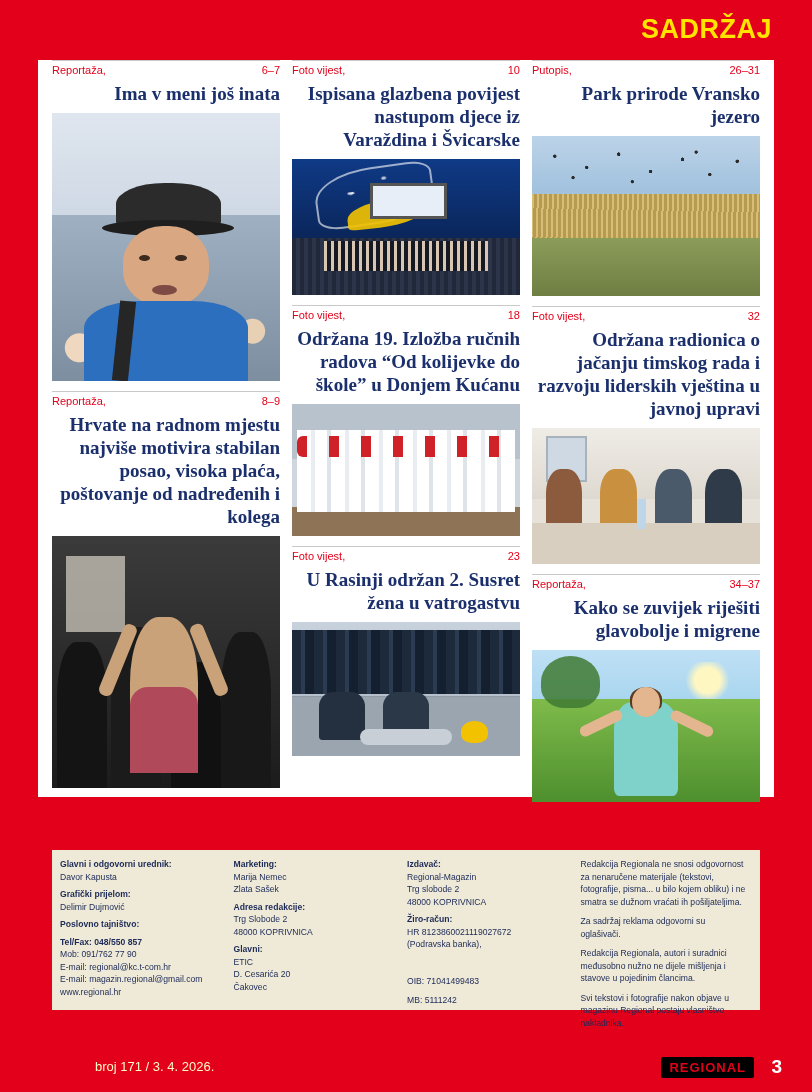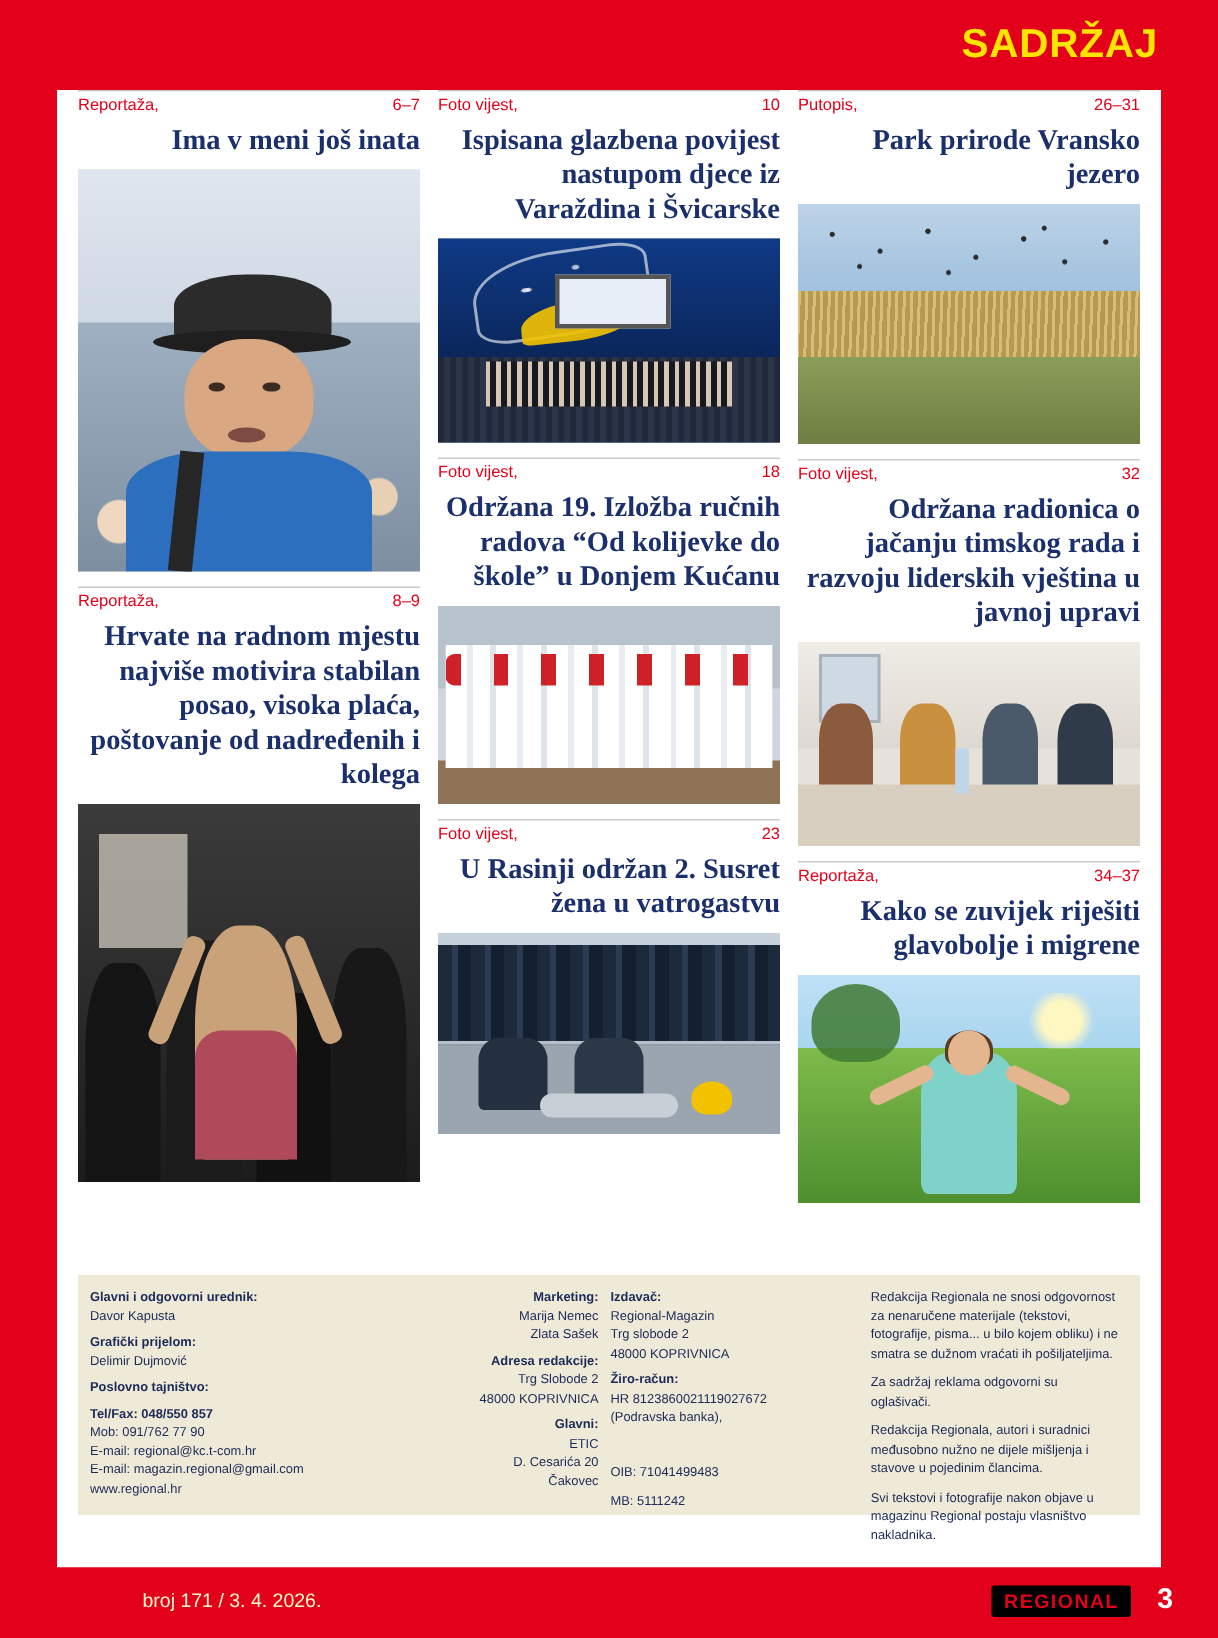--- a/index.html
+++ b/index.html
@@ -13,21 +13,21 @@
   .page {
     position: relative;
     width: 812px; height: 1092px;
     background: #e2001a;
     padding: 0;
   }
   
   .content {
     position: absolute;
     left: 38px; top: 60px;
-    width: 736px; height: 985px;
+    width: 736px; height: 737px;
     background: #ffffff;
   }
   
   .header {
     position: absolute;
     left: 0; top: 0; width: 812px; height: 60px;
     background: #e2001a;
   }
   .header-title {
     position: absolute;
@@ -229,21 +229,21 @@
     background: #efe9d8;
     display: flex;
     font-family: "Liberation Sans", sans-serif;
     font-size: 8.6px;
     line-height: 12.5px;
     color: #1b2a56;
     padding: 8px 6px 6px 8px;
   }
   .imp-col { padding-right: 8px; }
   .imp-col.c1 { width: 175px; }
-  .imp-col.c2 { width: 175px; text-align: right; }
+  .imp-col.c2 { width: 175px; }
   .imp-col.c3 { width: 175px; }
   .imp-col.c4 { width: 175px; }
   .imp-h { font-weight: bold; margin-top: 5px; }
   .imp-h:first-child { margin-top: 0; }
   .imp-l { }
   .imp-p { margin: 0 0 7px 0; }
 
   .clickable { cursor: pointer; }
 </style>
 </head>

